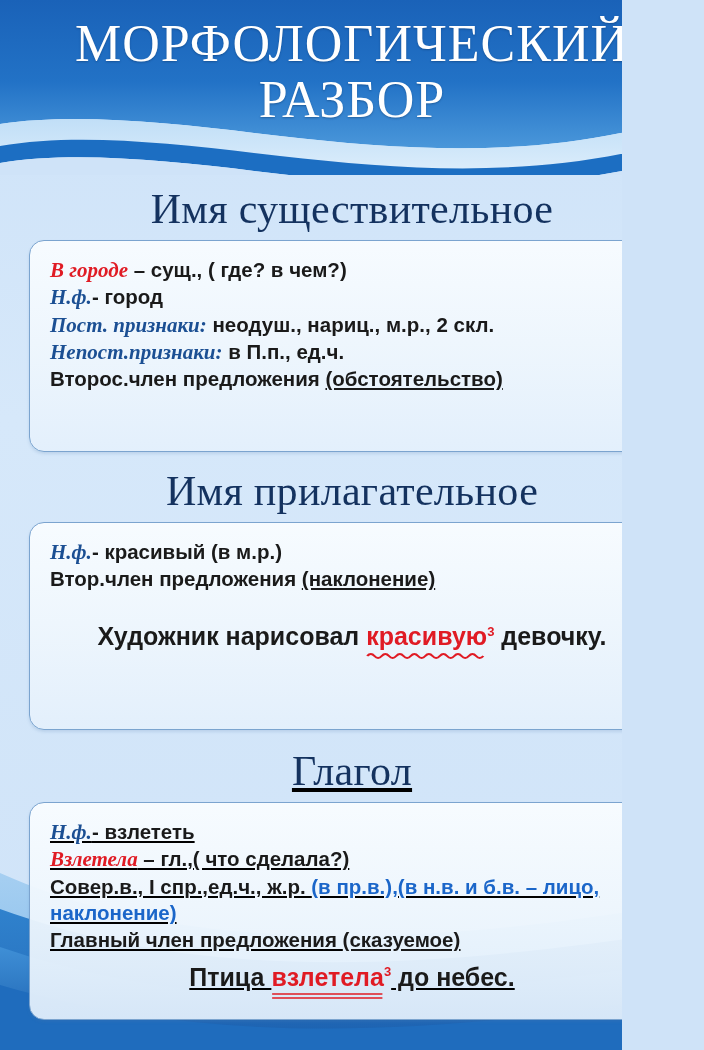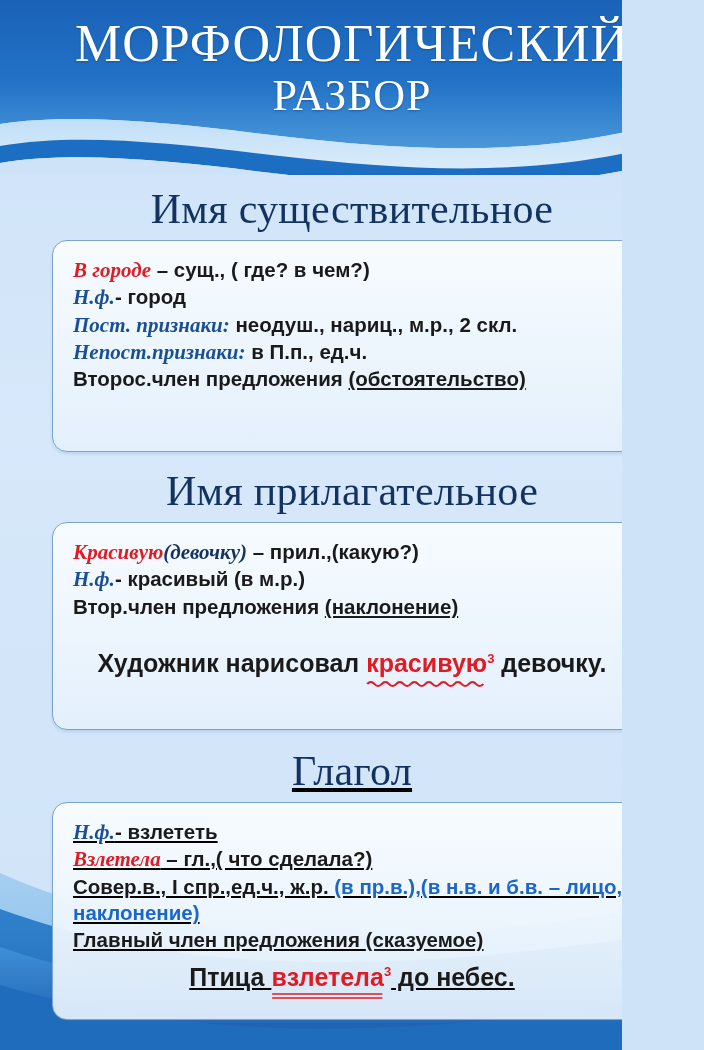--- a/index.html
+++ b/index.html
@@ -29,41 +29,41 @@
     position:absolute;left:0;top:18px;width:704px;
     text-align:center;
     font-family:"Liberation Serif", serif;
     color:#ffffff;
     letter-spacing:1px;
     line-height:1.0;
     text-shadow:0 1px 2px rgba(10,50,100,.45);
     z-index:4;
   }
   .header-title .l1{display:block;font-size:52px;}
-  .header-title .l2{display:block;font-size:44px;margin-top:4px;}
+  .header-title .l2{display:block;font-size:52px;margin-top:4px;}
 
   
   .bottom-waves{
     position:absolute;left:0;bottom:0;width:704px;height:215px;
     z-index:0;
   }
 
   
   .section{position:absolute;left:0;width:704px;z-index:3;}
   .sec-heading{
     text-align:center;
     font-family:"Liberation Serif", serif;
     font-size:42px;
     color:#14325f;
     line-height:1.1;
     margin-bottom:8px;
     letter-spacing:.3px;
   }
   .card{
-    margin:0 52px;
+    margin:0 29px;
     border:1px solid #7ba4cf;
     border-radius:15px;
     background:linear-gradient(180deg, rgba(248,252,255,.97) 0%, rgba(238,246,253,.95) 55%, rgba(228,240,252,.93) 100%);
     box-shadow:0 2px 3px rgba(80,120,170,.18);
     padding:16px 20px 18px 20px;
     box-sizing:border-box;
   }
   .line{
     font-size:20.5px;
     color:#1a1a1a;
@@ -197,23 +197,20 @@
       </div>
 
 
     </div>
   </div>
 
   <div class="section" id="sec-adj">
     <div class="sec-heading">Имя прилагательное</div>
     <div class="card" id="card-adj">
 
-      <div class="line">
-        <span class="lbl-red">Красивую</span><span class="navy-ital">(девочку)</span><span> – прил.,(какую?)</span>
-      </div>
 
       <div class="line">
         <span class="lbl-blue">Н.ф.</span><span>- красивый (в м.р.)</span>
       </div>
 
 
       <div class="line">
         <span>Втор.член предложения </span><span class="uline">(наклонение)</span>
       </div>
 

